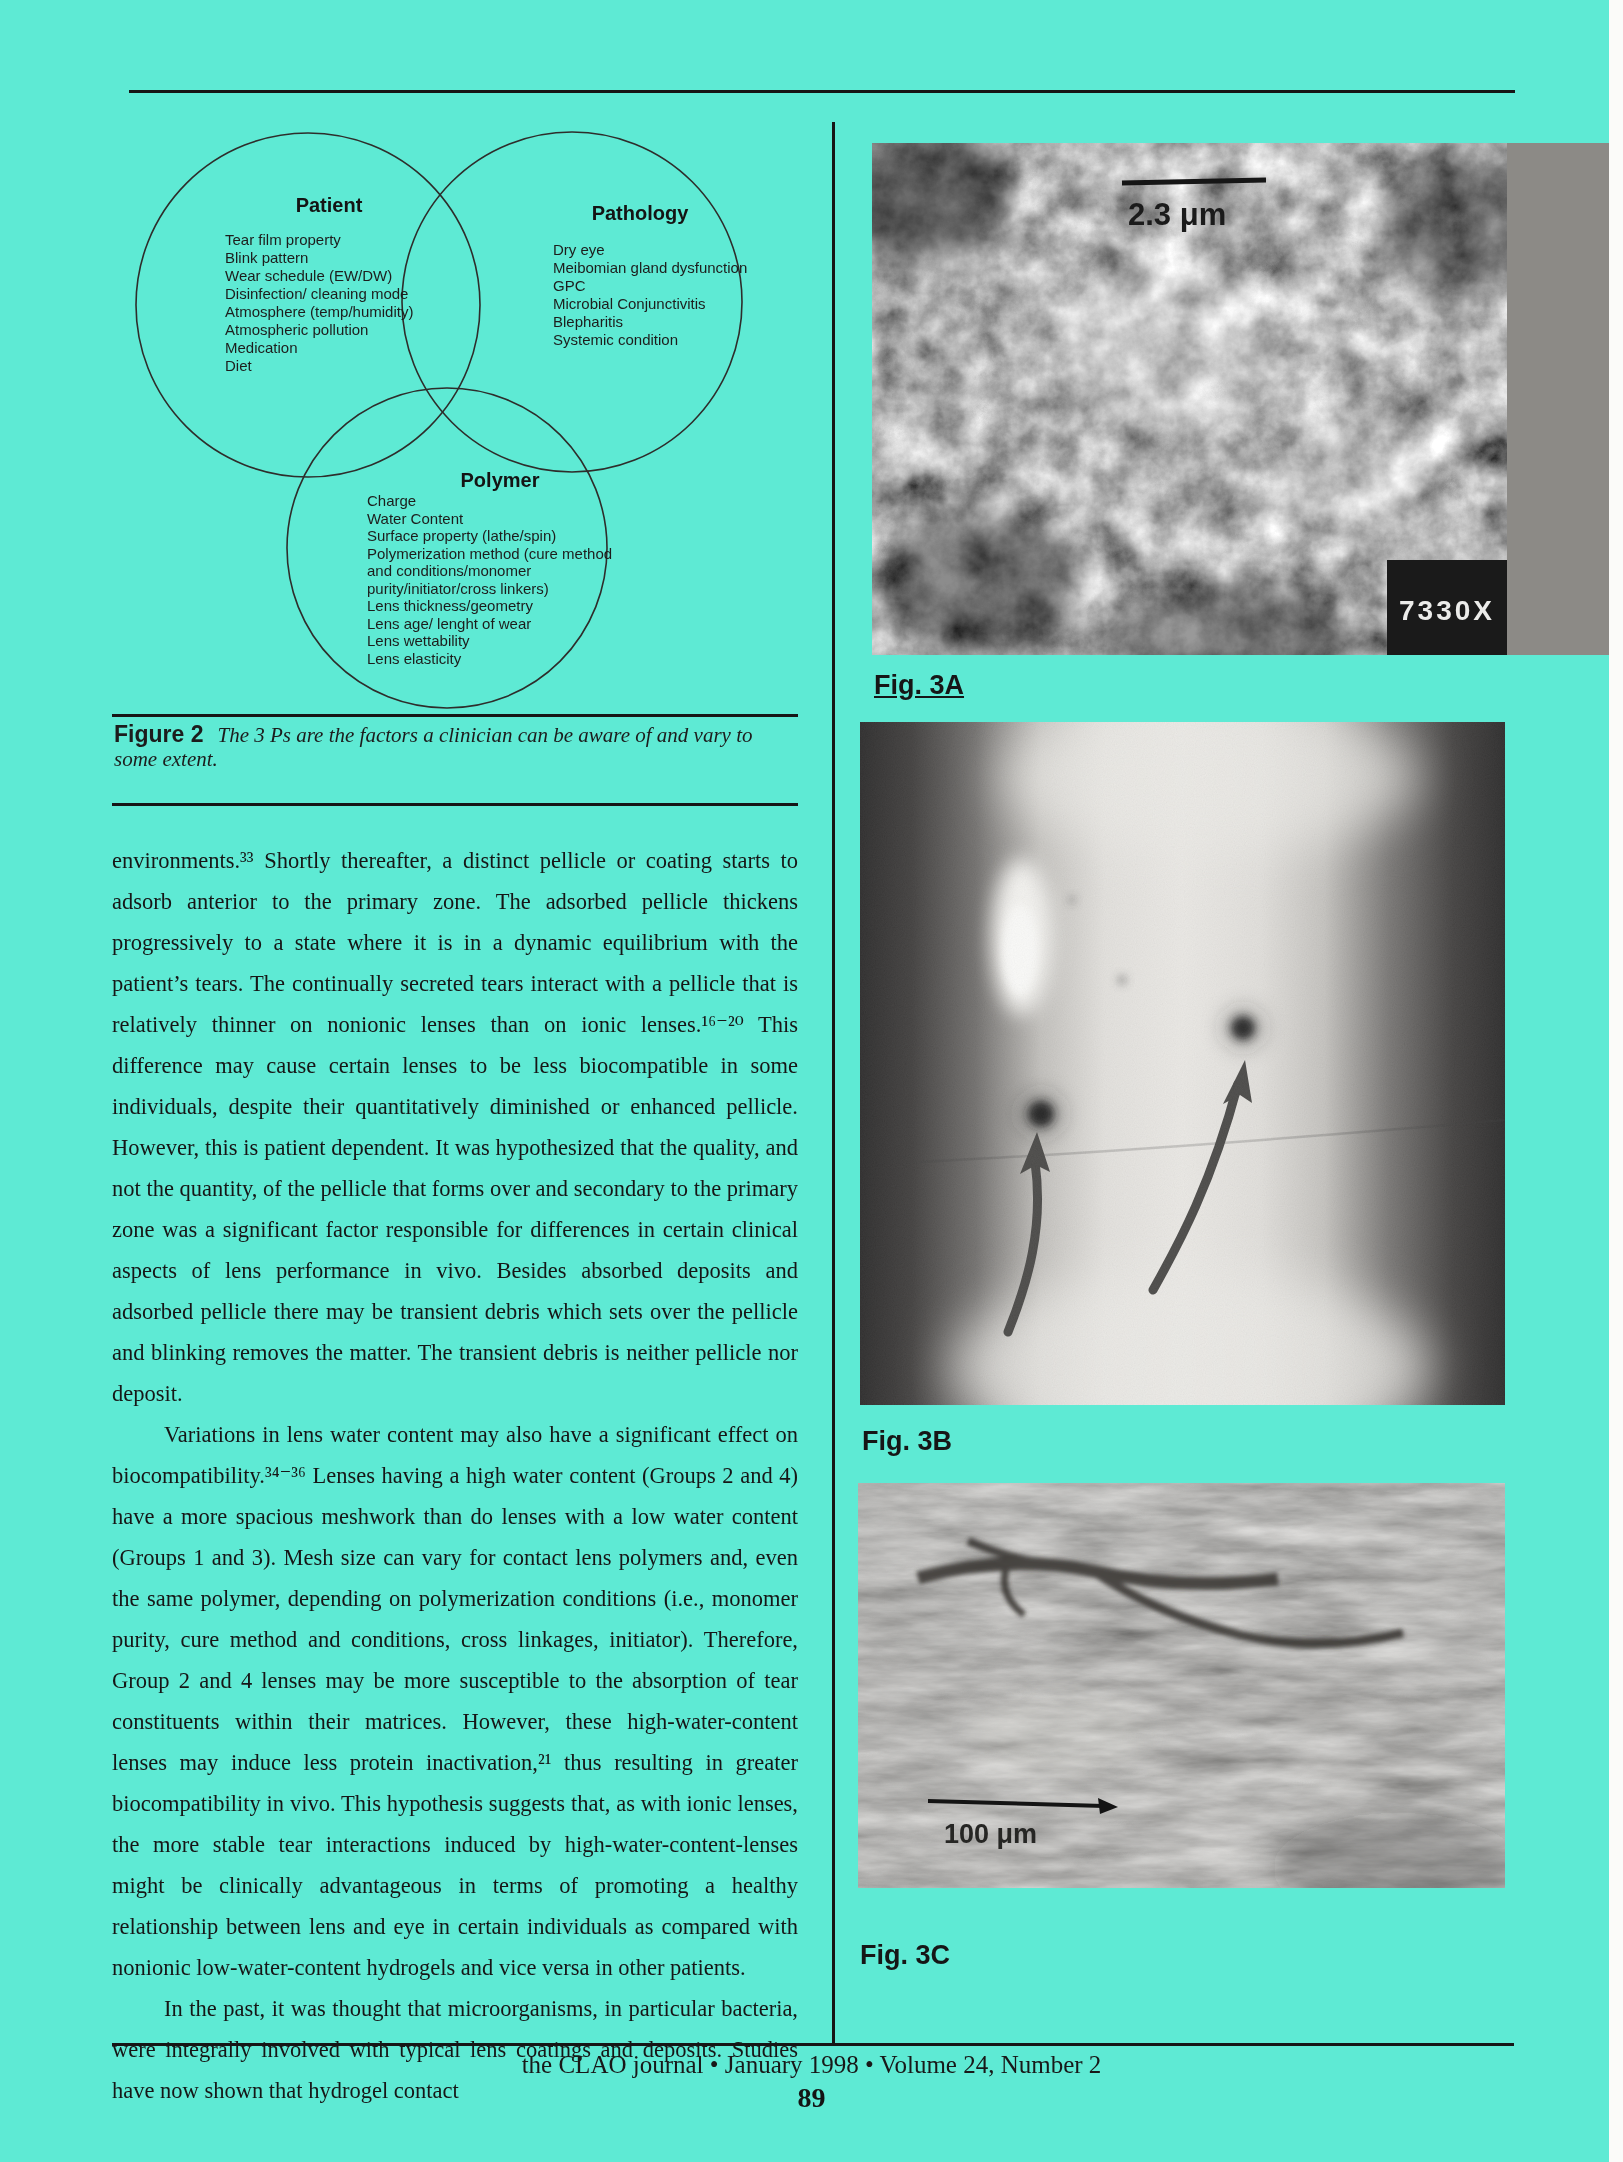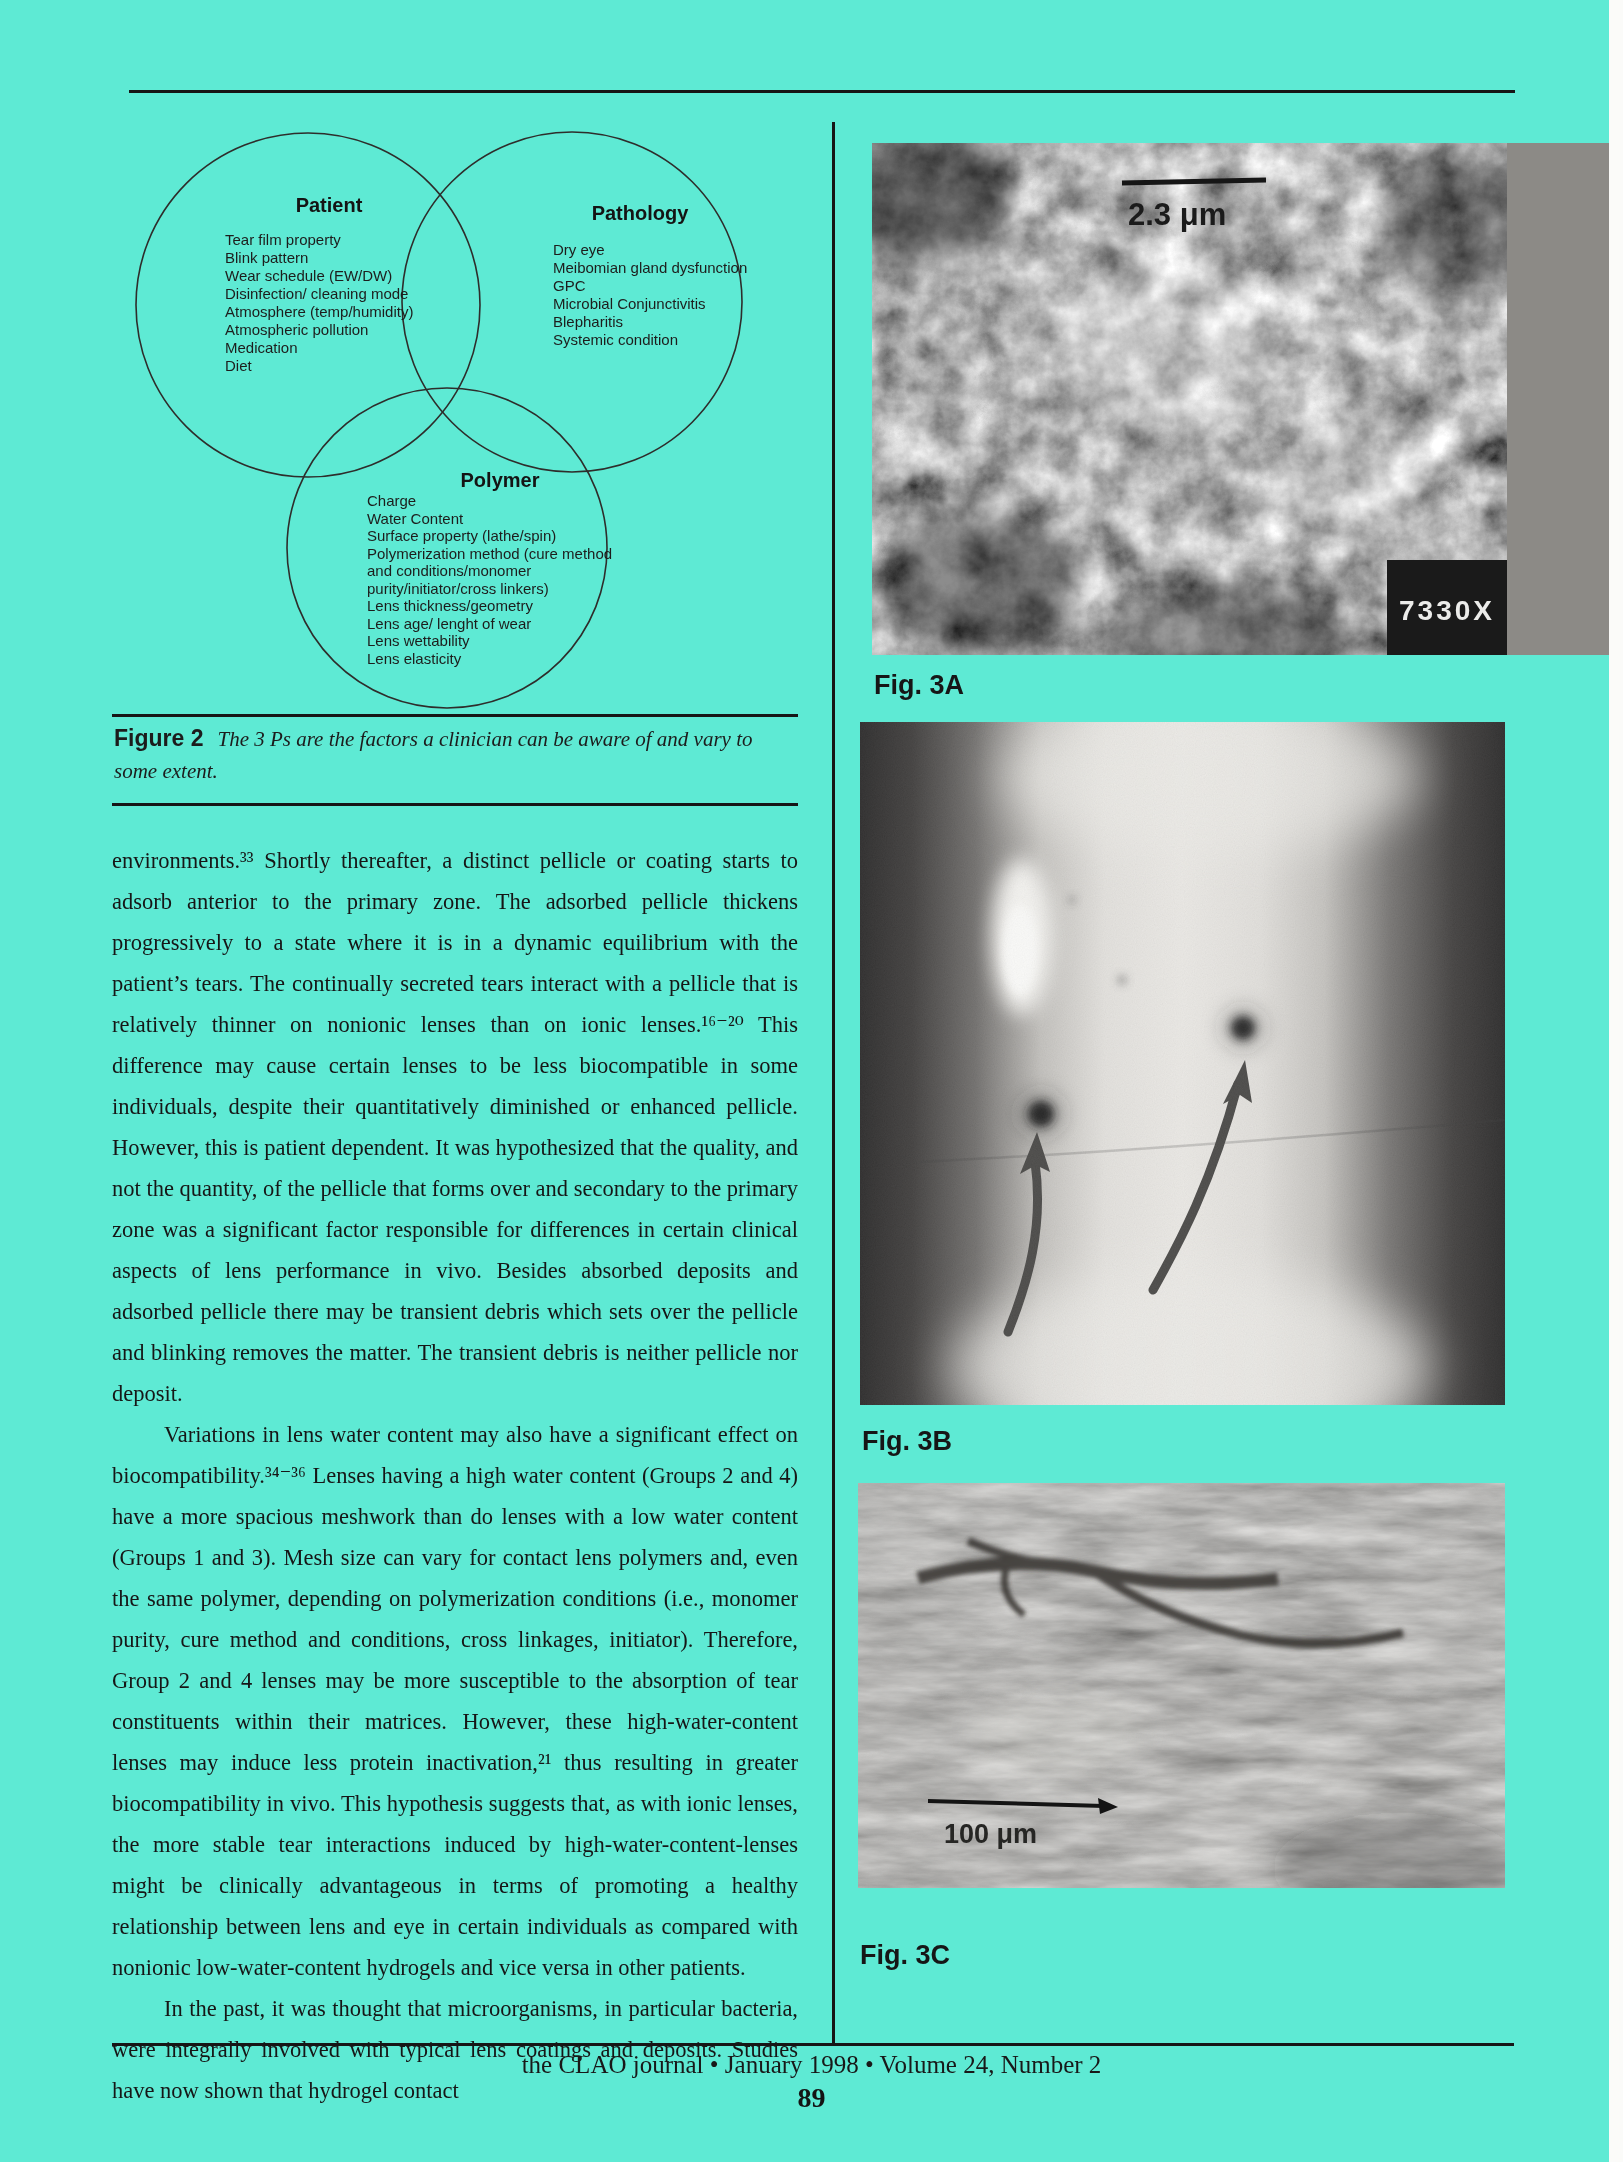--- a/index.html
+++ b/index.html
@@ -10,34 +10,34 @@
   .divider{left:832px;top:122px;width:3px;height:1921px;}
   .footer-rule{left:112px;top:2043px;width:1402px;height:3px;}
   .cap-rule-a{left:112px;top:714px;width:686px;height:3px;}
   .cap-rule-b{left:112px;top:803px;width:686px;height:3px;}
 
   .venn{position:absolute;left:95px;top:90px;width:710px;height:645px;}
   .venn circle{fill:none;stroke:#2e2d2b;stroke-width:1.6px;}
   .v-title{font-family:"Liberation Sans","DejaVu Sans",sans-serif;font-weight:bold;font-size:20px;fill:#141414;}
   .v-item{font-family:"Liberation Sans","DejaVu Sans",sans-serif;font-size:15px;fill:#1d1d1c;}
 
-  .caption{position:absolute;left:114px;top:722px;width:684px;font-size:21px;line-height:32px;font-style:italic;color:#1c1c1c;}
+  .caption{position:absolute;left:114px;top:722px;width:684px;font-size:21px;line-height:24px;font-style:italic;color:#1c1c1c;}
   .cap-label{font-style:normal;font-weight:bold;font-family:"Liberation Sans","DejaVu Sans",sans-serif;font-size:23px;margin-right:14px;}
 
   .article{position:absolute;left:112px;top:840px;width:686px;text-align:justify;font-size:22.5px;line-height:41px;color:#161616;}
   .article p{margin:0;}
   .article p.indent{text-indent:52px;}
 
   .photo{position:absolute;overflow:hidden;background:#8c8a86;}
   .photo svg{display:block;}
   .fig3a{left:872px;top:143px;width:750px;height:512px;}
   .fig3b{left:860px;top:722px;width:645px;height:683px;}
   .fig3c{left:858px;top:1483px;width:647px;height:405px;}
   .figlabel{position:absolute;font-family:"Liberation Sans","DejaVu Sans",sans-serif;font-weight:bold;font-size:27px;color:#161616;}
-  .lab3a{left:874px;top:670px;}
+  .lab3a{left:874px;top:670px;text-decoration:underline;}
   .lab3b{left:862px;top:1426px;}
   .lab3c{left:860px;top:1940px;}
 
   .scale-text{font-family:"Liberation Sans","DejaVu Sans",sans-serif;font-weight:600;}
   .mag-text{font-family:"Liberation Sans","DejaVu Sans",sans-serif;font-weight:bold;letter-spacing:3px;}
 
   .footer{position:absolute;left:0;top:2051px;width:1623px;text-align:center;font-size:25px;color:#181818;}
   .pageno{position:absolute;left:0;top:2082px;width:1623px;text-align:center;font-size:28px;font-weight:bold;color:#141414;}
   .edge-right{position:absolute;right:0;top:0;width:14px;height:2162px;background:#fbfbf9;}
 </style>

